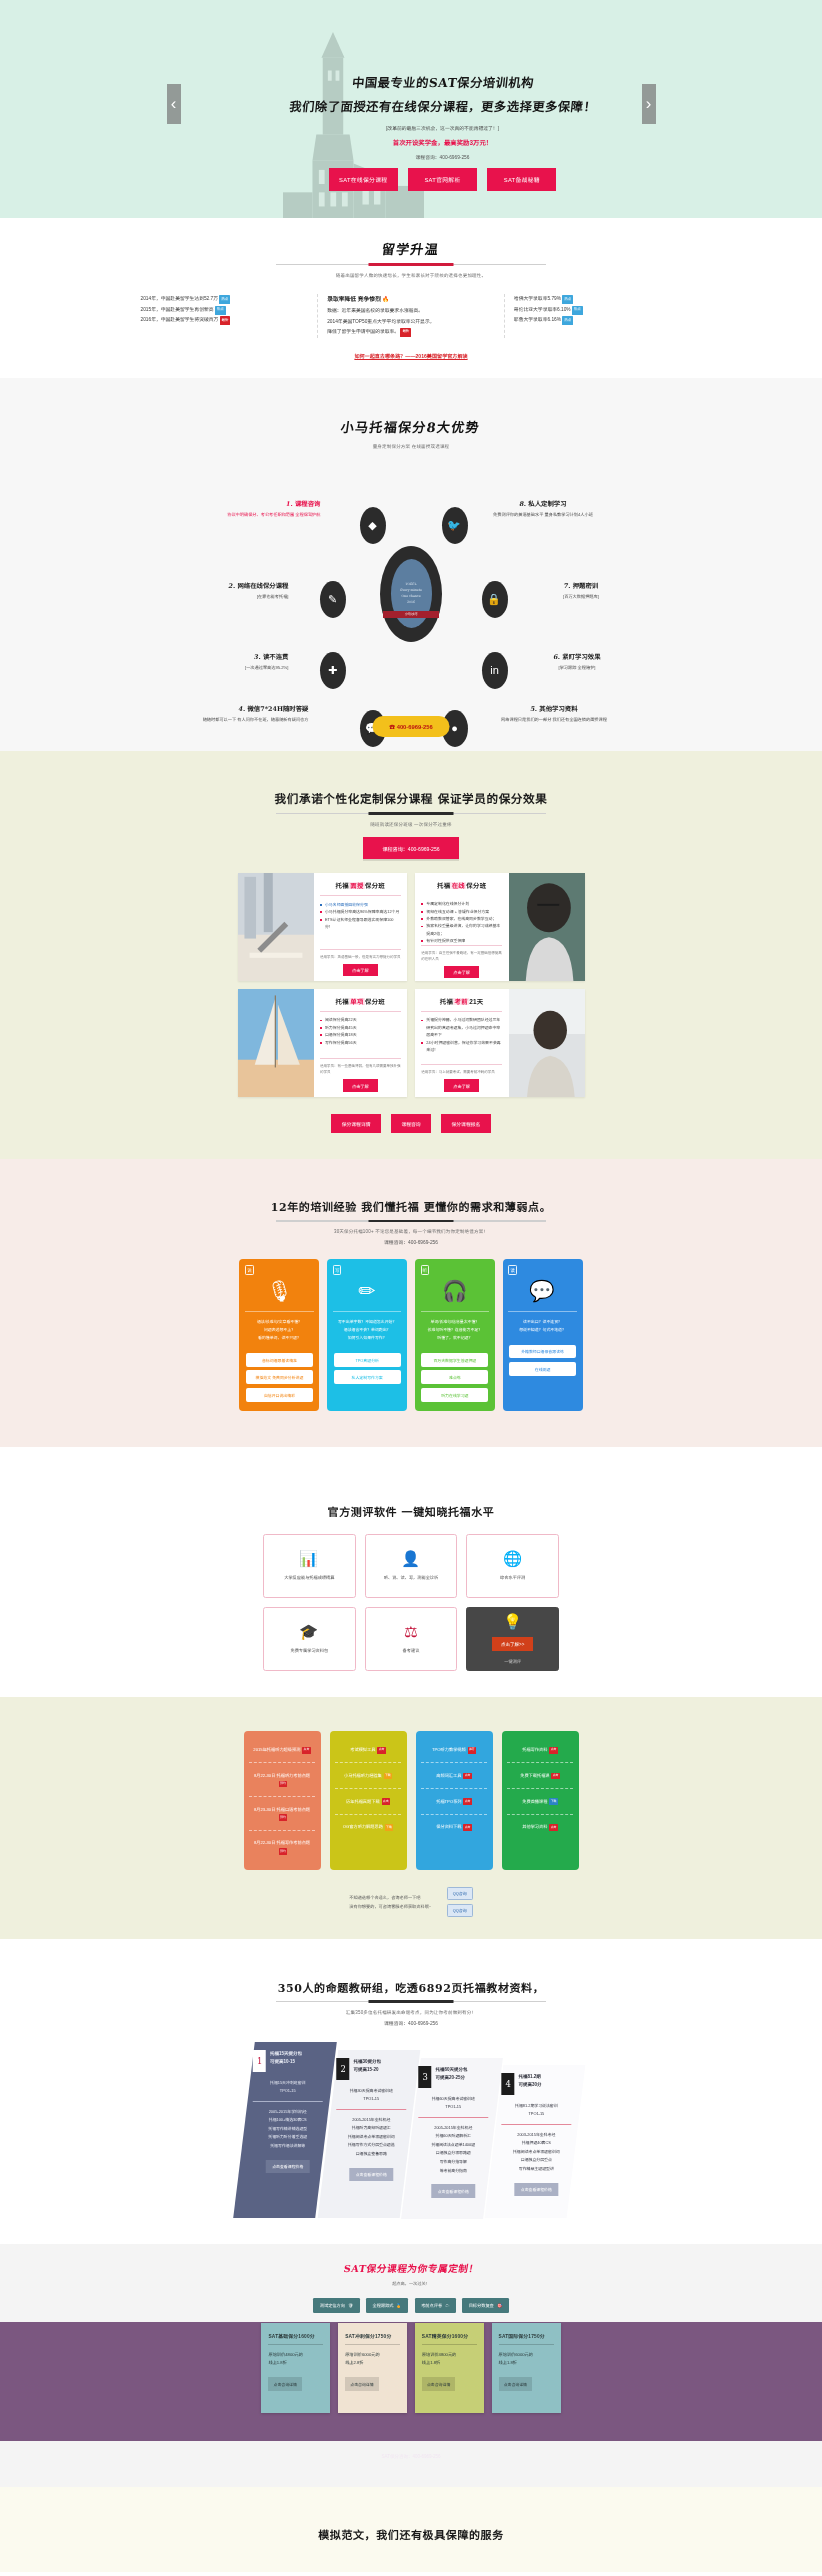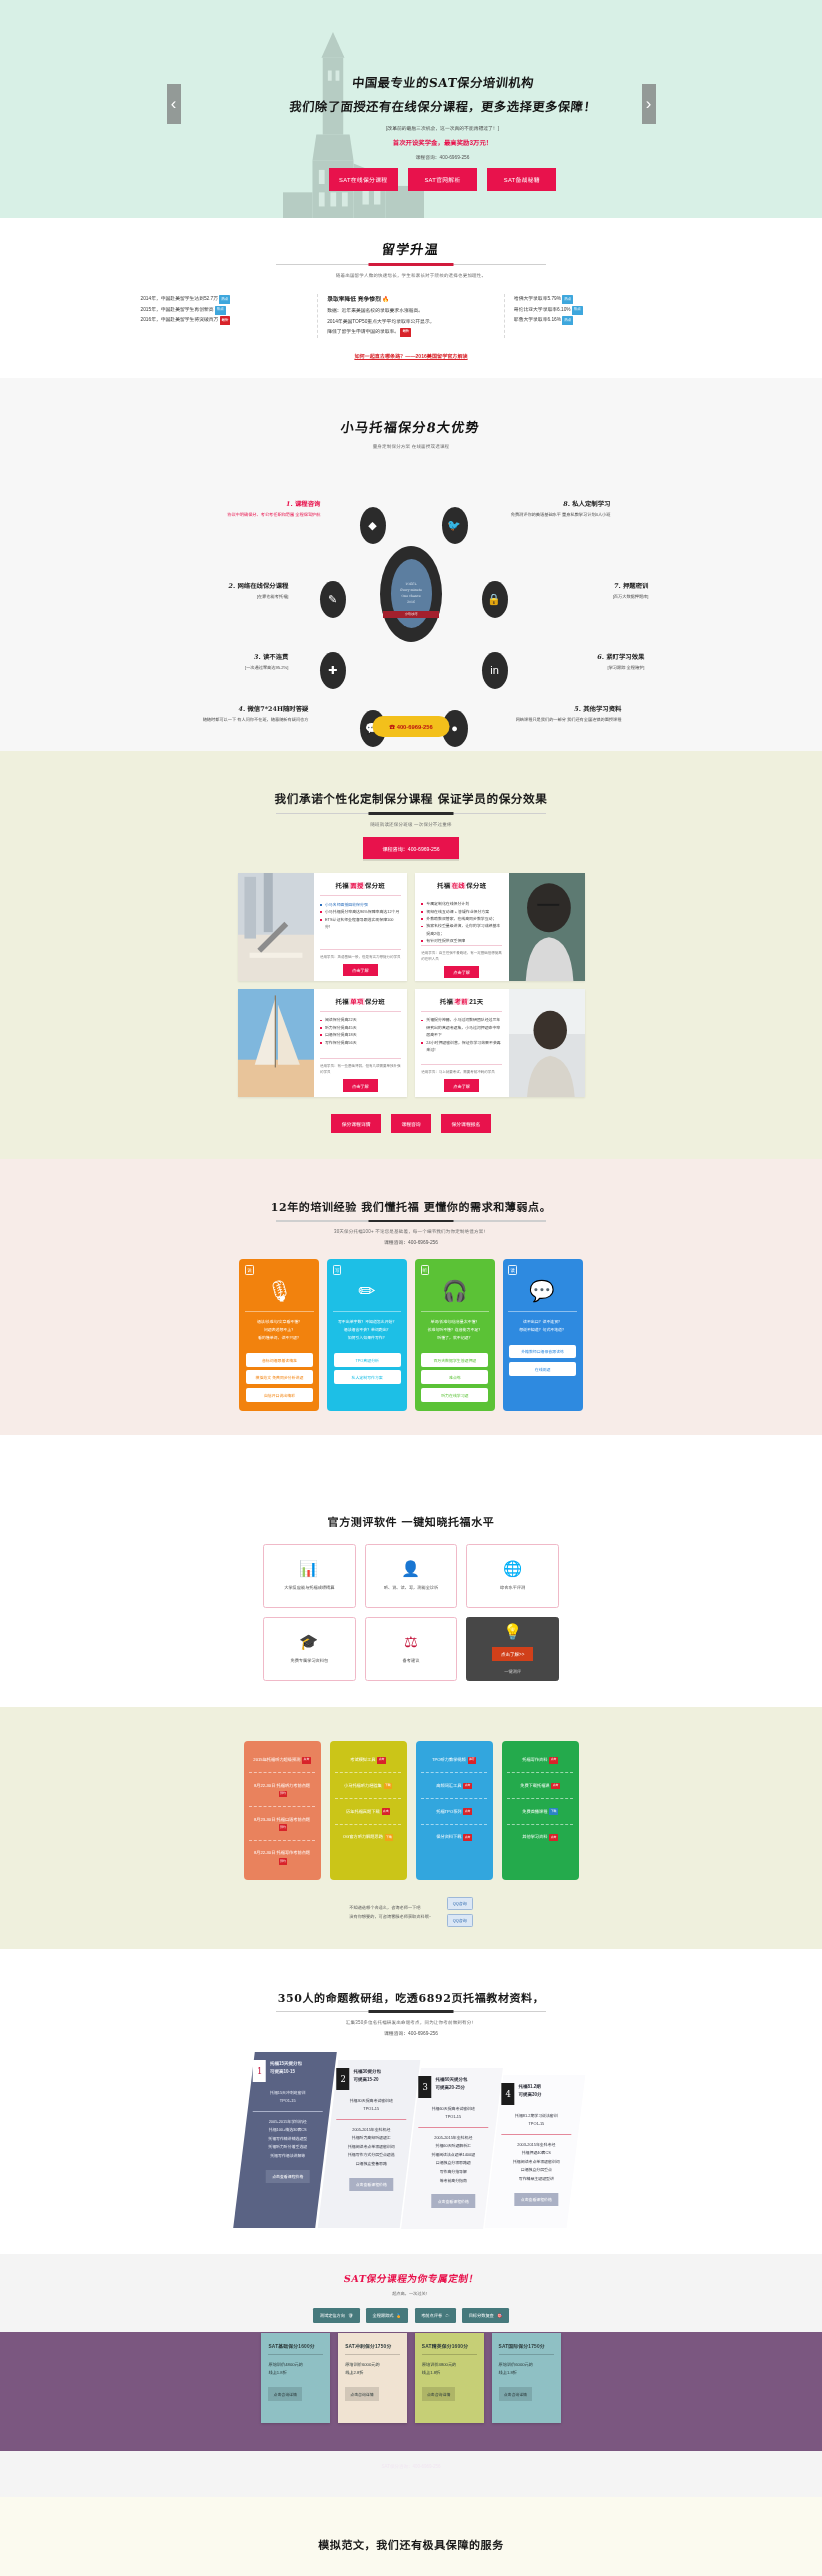--- a/index.html
+++ b/index.html
@@ -86,21 +86,21 @@
     display:flex; flex-direction:column; align-items:center; justify-content:center; }
   .core-inner span { color:#dfe9f2; font-size:3.2px; font-family:"DejaVu Serif",serif; line-height:1.8;}
   .core-ribbon { position:absolute; bottom: 10.3px; left:-7.7px; right:-7.7px; height:7px; background:#a3202d;
     color:#fff; font-size:3.2px; text-align:center; line-height:7px;}
   .node {
     position:absolute; width: 26px; height: 37px; border-radius:50%/50%; background:#2b2b2b;
     display:flex; align-items:center; justify-content:center; color:#fff; font-size:11px;
   }
   .adv-item { position:absolute; width: 135px; }
   .adv-item.l { text-align:right; }
-  .adv-item.r { text-align:right; }
+  .adv-item.r { text-align:center; }
   .adv-h { font-size: 6.4px; font-weight:bold; color:#1f1f1f; font-family:"DejaVu Serif",serif; }
   .adv-h .num { font-style: italic; }
   .adv-item.hl .adv-h, .adv-item.hl .adv-p { color:#e8124c; }
   .adv-p { font-size: 4.2px; color:#4a4a4a; line-height: 1.9; margin-top: 3.2px; }
   .call-btn {
     position:absolute; left:50%; transform:translateX(-50%); bottom: -7.7px;
     background:#f3c01b; color:#b11; font-size:5.8px; padding:5.8px 16.7px; border-radius:11.6px;
     border:none; cursor:pointer; font-weight:bold;
   }
 
@@ -122,33 +122,33 @@
   .cc-li { font-size:3.9px; color:#444; line-height:1.9; padding-left:5.1px; position:relative; }
   .cc-li::before { content:""; position:absolute; left:0; top:3.2px; width:1.9px; height:1.9px; background:#e8124c; }
   .cc-li.blue { color:#2b6fbd; }
   .cc-li.blue::before { background:#2b6fbd; }
   .cc-foot { margin-top:auto; border-top:0.6px solid #f2c9d5; padding-top:3.9px; font-size:3.5px; color:#777; line-height:1.8; }
   .cc-btn { align-self:center; margin-top:3.9px; background:#e8124c; color:#fff; font-size:4.2px; padding:3.2px 9px; border:none; cursor:pointer; }
   .promise-btns { display:flex; justify-content:center; gap:10.3px; margin-top: 16.7px; }
   .promise-btns button { background:#e8124c; color:#fff; border:none; font-size:4.8px; padding:6.4px 10.3px; cursor:pointer; }
 
   
-  .skills { background:#f7ece8; padding: 18px 0 24px; }
+  .skills { background:#f7ece8; padding: 18px 0 36px; }
   .skill-grid { width: 347px; margin: 14px auto 0; display:flex; gap: 7.7px; justify-content:center; }
   .skill-card { width: 80px; border-radius: 3.9px; padding: 6.4px 5.8px 9px; position:relative; color:#fff; }
   .sk-badge { width:8.4px; height:9.6px; border:0.6px solid rgba(255,255,255,.9); font-size:4.5px;
     display:flex; align-items:center; justify-content:center; border-radius:1.3px; }
   .sk-icon { text-align:center; font-size:20.6px; line-height:1; margin: 6.4px 0 9px; }
   .sk-hr { height:0.6px; background:rgba(255,255,255,.45); margin: 1.3px 0 6.4px; }
   .sk-q { font-size:3.9px; text-align:center; line-height:2.1; }
   .sk-btns { margin-top: 10.3px; display:flex; flex-direction:column; gap:3.9px; align-items:center; }
   .sk-btn { width:67px; text-align:center; background:#fff; font-size:3.9px; padding:3.9px 0; border-radius:1.9px; border:none; cursor:pointer; }
 
   
-  .eval { background:#fff; padding: 35px 0 26px; margin-top: 22px; }
+  .eval { background:#fff; padding: 35px 0 26px; }
   .eval-grid { width: 296px; margin: 15.4px auto 0; display:grid; grid-template-columns: repeat(3,1fr); gap: 9px; }
   .eval-card { height: 64px; border:0.6px solid #f0b9c8; border-radius:2.6px; display:flex;
     flex-direction:column; align-items:center; justify-content:center; gap:7.7px; background:#fff; cursor:pointer; }
   .eval-ic { font-size: 15.4px; color:#c4163c; line-height:1; }
   .eval-lb { font-size:4.2px; color:#4a4a4a; }
   .eval-card.dark { background:#474747; border-color:#474747; }
   .eval-card.dark .eval-lb { color:#cfcfcf; }
   .eval-card.dark .eval-ic { color:#111; }
   .eval-go { background:#d1401a; color:#fff; font-size:4.5px; padding:3.9px 9px; border:none; cursor:pointer; }
 

